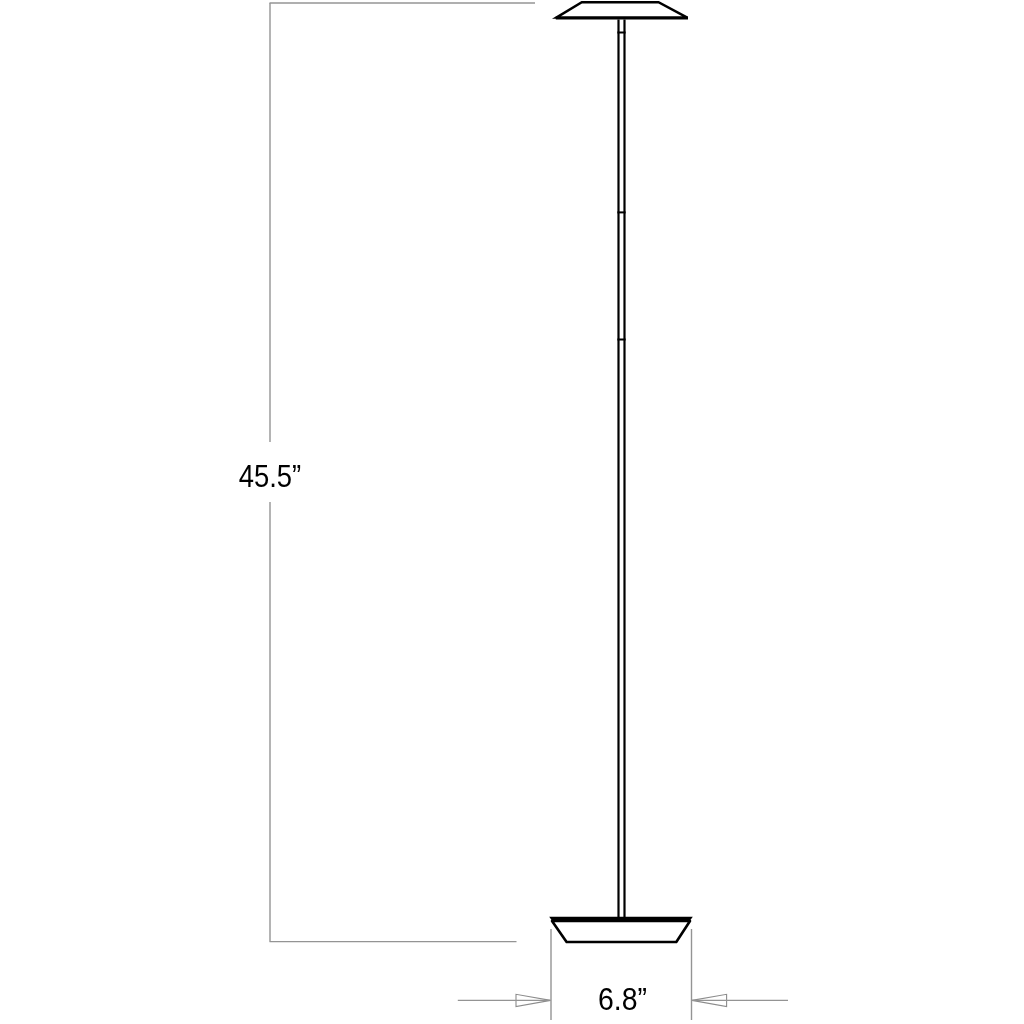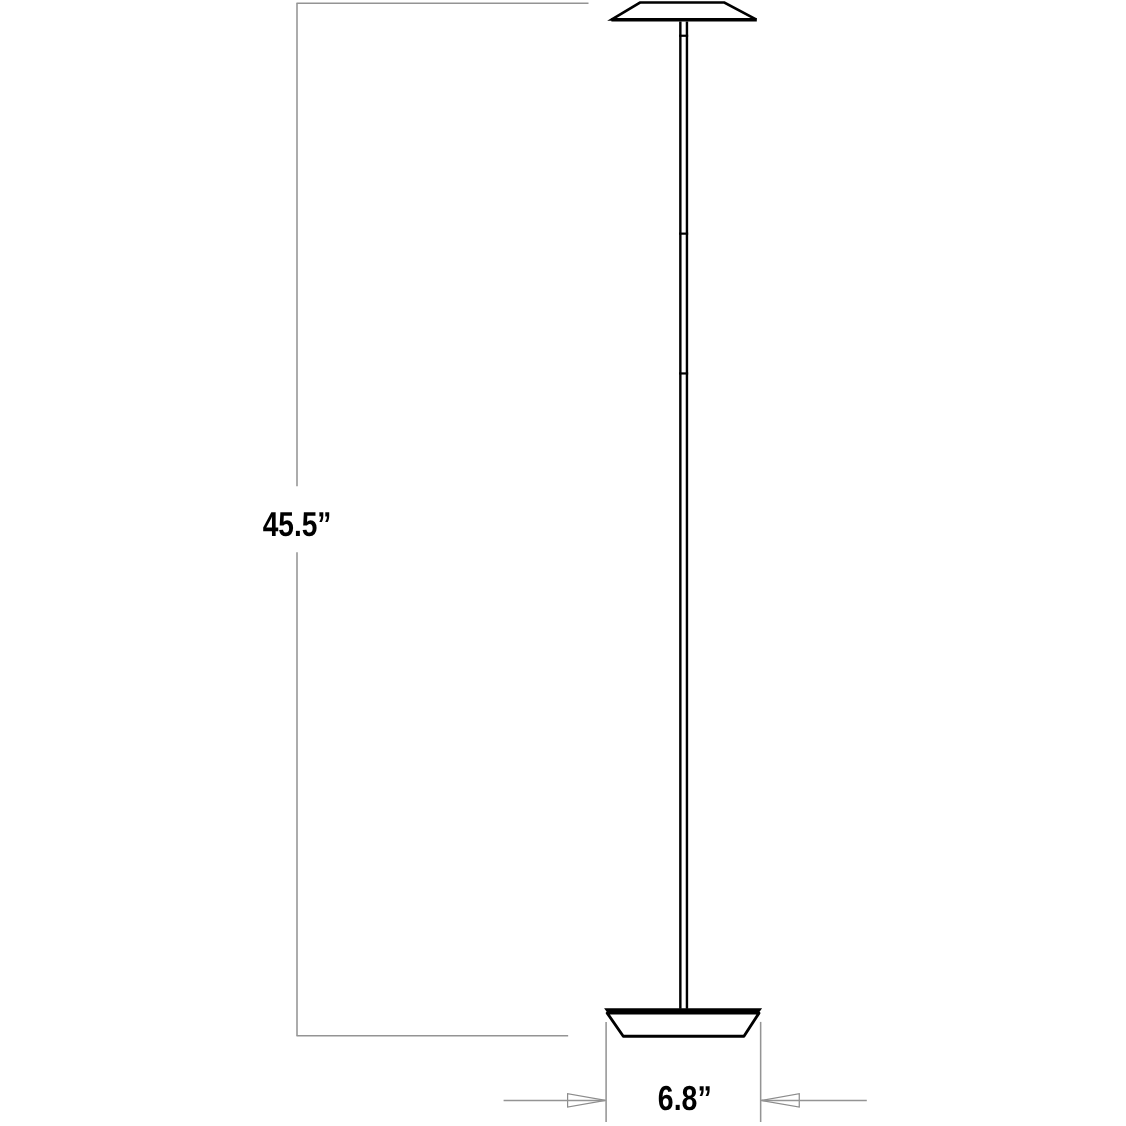--- a/index.html
+++ b/index.html
@@ -1,17 +1,17 @@
 <!DOCTYPE html>
 <html><head>
 <meta charset="utf-8">
 <title>Floor Lamp Dimension Diagram</title>
 <style>
   html,body{margin:0;padding:0;background:#ffffff;}
-  .stage{position:relative;width:1024px;height:1020px;background:#0ea5e9;overflow:hidden;font-weight:bold;}
+  .stage{position:relative;width:1024px;height:1020px;background:#0ea5e9;overflow:hidden;}
   svg{display:block;}
   text{font-family:"Liberation Sans", sans-serif;fill:#000000;}
 </style>
 </head>
 <body>
 <div class="stage">
 <svg width="1024" height="1024" viewBox="0 0 1024 1024" xmlns="http://www.w3.org/2000/svg">
 
   <rect x="0" y="0" width="1024" height="1024" fill="#ffffff"></rect>
 

